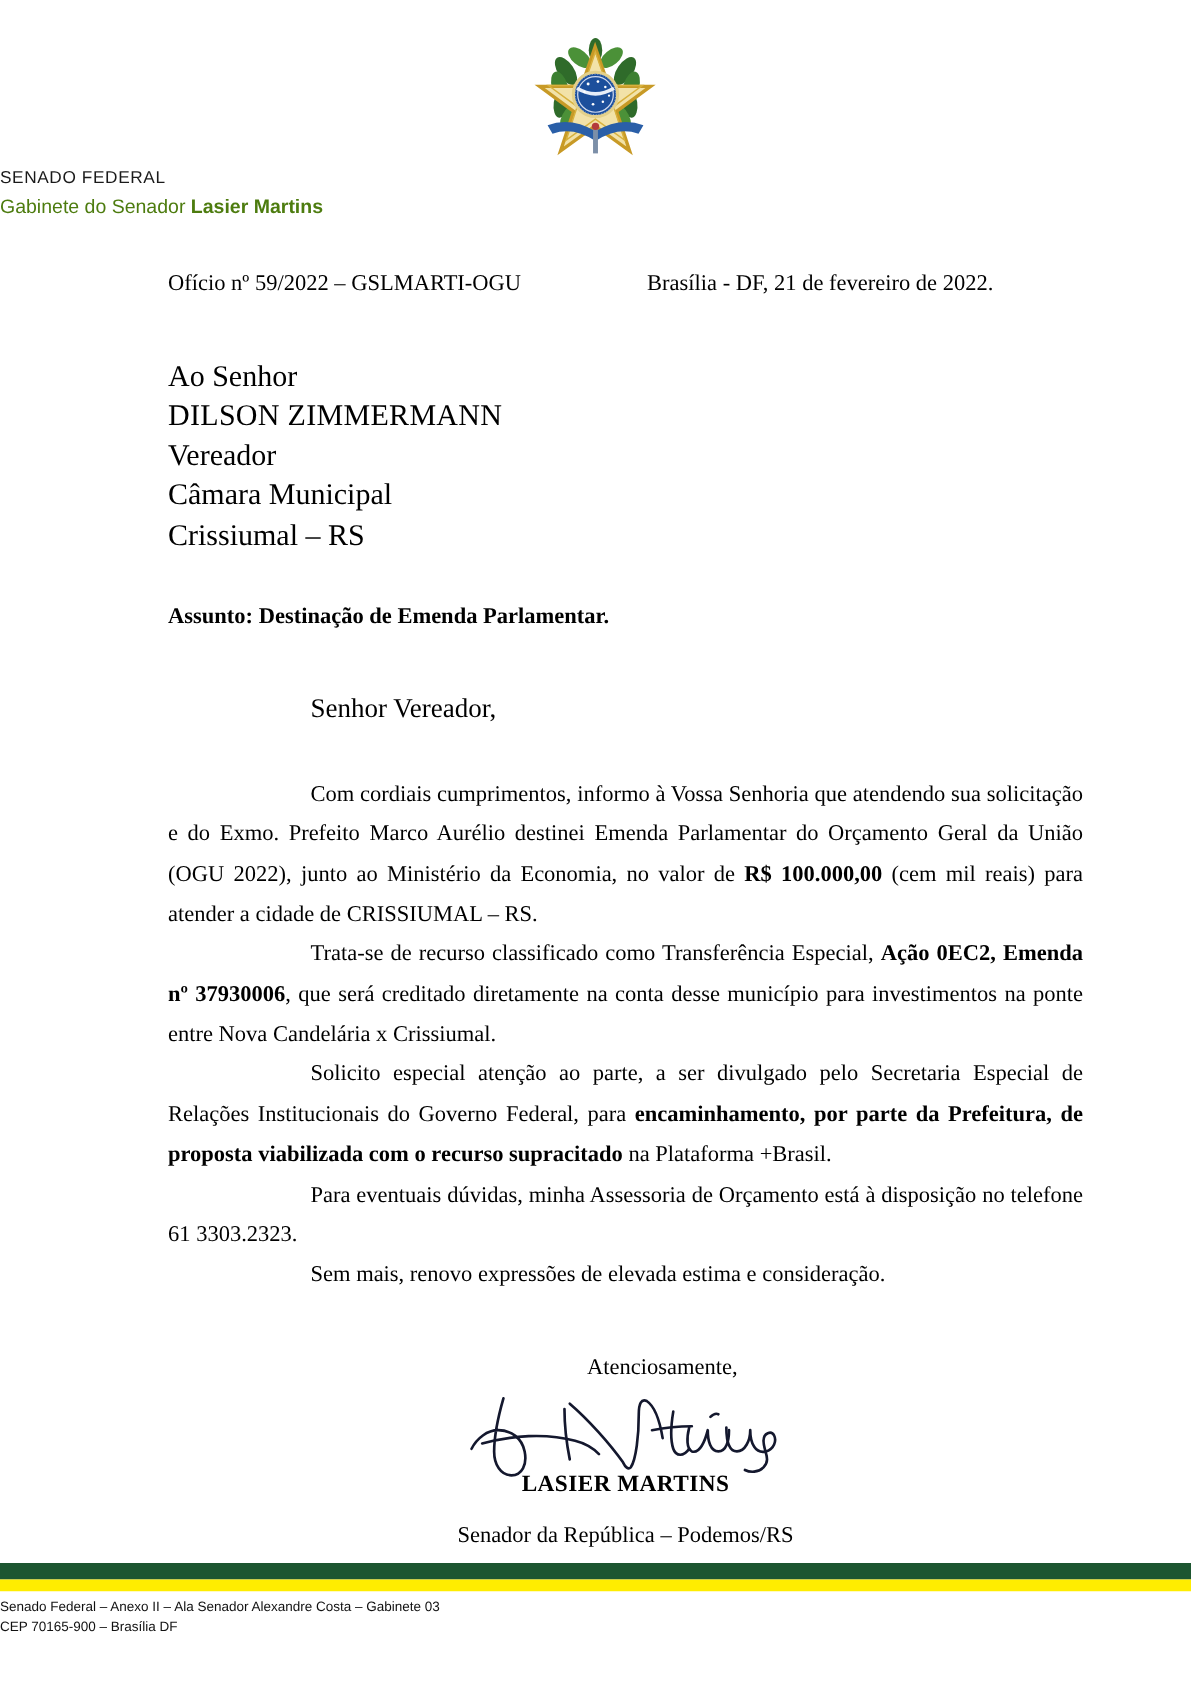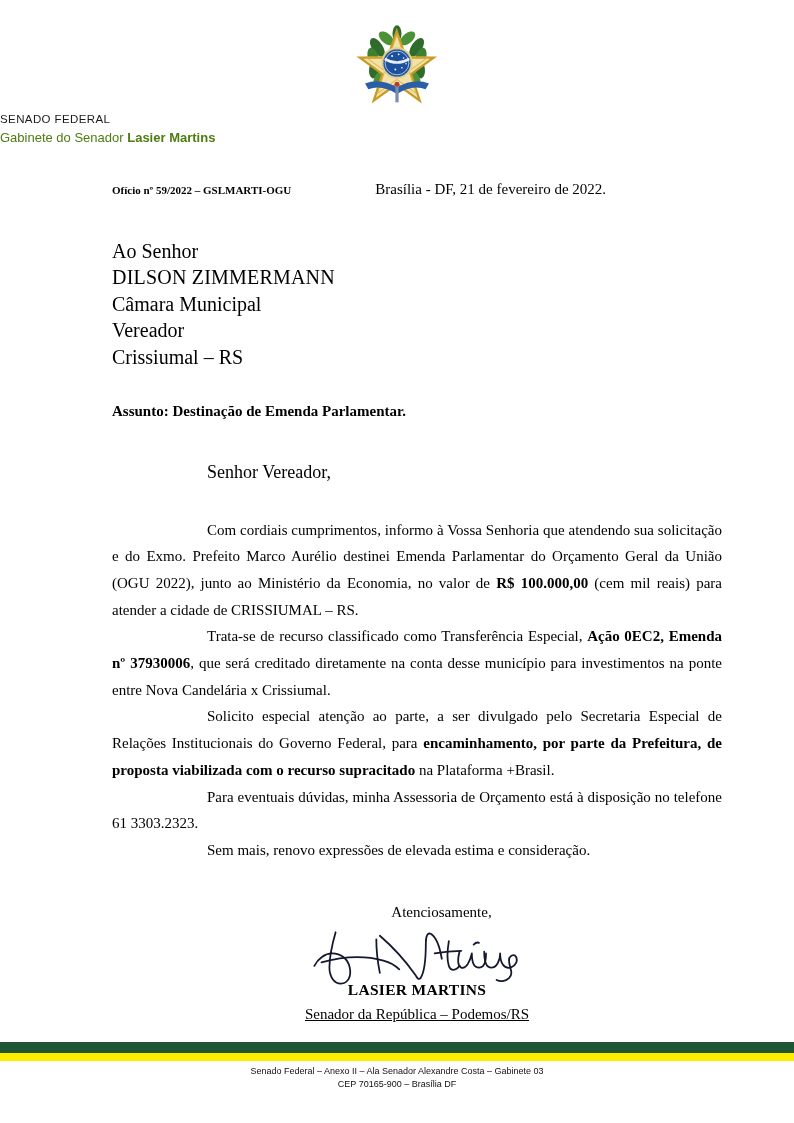--- a/index.html
+++ b/index.html
@@ -54,22 +54,22 @@
     margin-top: 34px;
   }
   .row-heading {
     display: flex;
     justify-content: flex-start;
     align-items: baseline;
     font-size: 15px;
     margin-bottom: 40px;
   }
   .oficio-num {
-    font-weight: bold;
-    font-size: 11px;
+    font-weight: normal;
+    font-size: 15px;
     white-space: nowrap;
   }
   .local-data {
     font-size: 15px;
     margin-left: 84px;
     white-space: nowrap;
   }
 
   .addressee {
     font-size: 20px;
@@ -122,22 +122,21 @@
     height: 72px;
   }
   .sig-name {
     font-weight: bold;
     font-size: 15.5px;
     letter-spacing: 0.3px;
     margin-top: -12px;
   }
   .sig-role {
     font-size: 15px;
-    margin-top: 7px;
-    text-decoration: underline;
+    margin-top: 17px;
   }
 
   
   .footer {
     position: absolute;
     left: 0;
     right: 0;
     bottom: 0;
     width: 100%;
   }
@@ -145,21 +144,20 @@
     height: 11px;
     background: #1d5631;
     width: 100%;
   }
   .bar-yellow {
     height: 8px;
     background: #ffed00;
     width: 100%;
   }
   .footer-text {
-    text-align: center;
     font-family: "Liberation Sans", "DejaVu Sans", sans-serif;
     font-size: 9px;
     line-height: 1.45;
     color: #111111;
     padding-top: 4px;
     height: 58px;
     background: #ffffff;
   }
 </style>
 </head>
@@ -219,22 +217,22 @@
   <div class="body-wrap">
 
     <div class="row-heading">
       <span class="oficio-num">Ofício nº 59/2022 – GSLMARTI-OGU</span>
       <span class="local-data">Brasília - DF, 21 de fevereiro de 2022.</span>
     </div>
 
     <div class="addressee">
       <div>Ao Senhor</div>
       <div class="strong">DILSON ZIMMERMANN</div>
+      <div>Vereador</div>
       <div>Câmara Municipal</div>
-      <div>Vereador</div>
       <div>Crissiumal – RS</div>
     </div>
 
     <div class="assunto">Assunto: Destinação de Emenda Parlamentar.</div>
 
     <div class="vocativo">Senhor Vereador,</div>
 
     <p class="para"><span>Com cordiais cumprimentos, informo à Vossa Senhoria que atendendo sua solicitação e do Exmo. Prefeito Marco Aurélio destinei Emenda Parlamentar do Orçamento Geral da União (OGU 2022), junto ao Ministério da Economia, no valor de </span><b>R$ 100.000,00</b><span> (cem mil reais) para atender a cidade de CRISSIUMAL – RS.</span></p>
 
     <p class="para"><span>Trata-se de recurso classificado como Transferência Especial, </span><b>Ação 0EC2, Emenda nº 37930006</b><span>, que será creditado diretamente na conta desse município para investimentos na ponte entre Nova Candelária x Crissiumal.</span></p>

